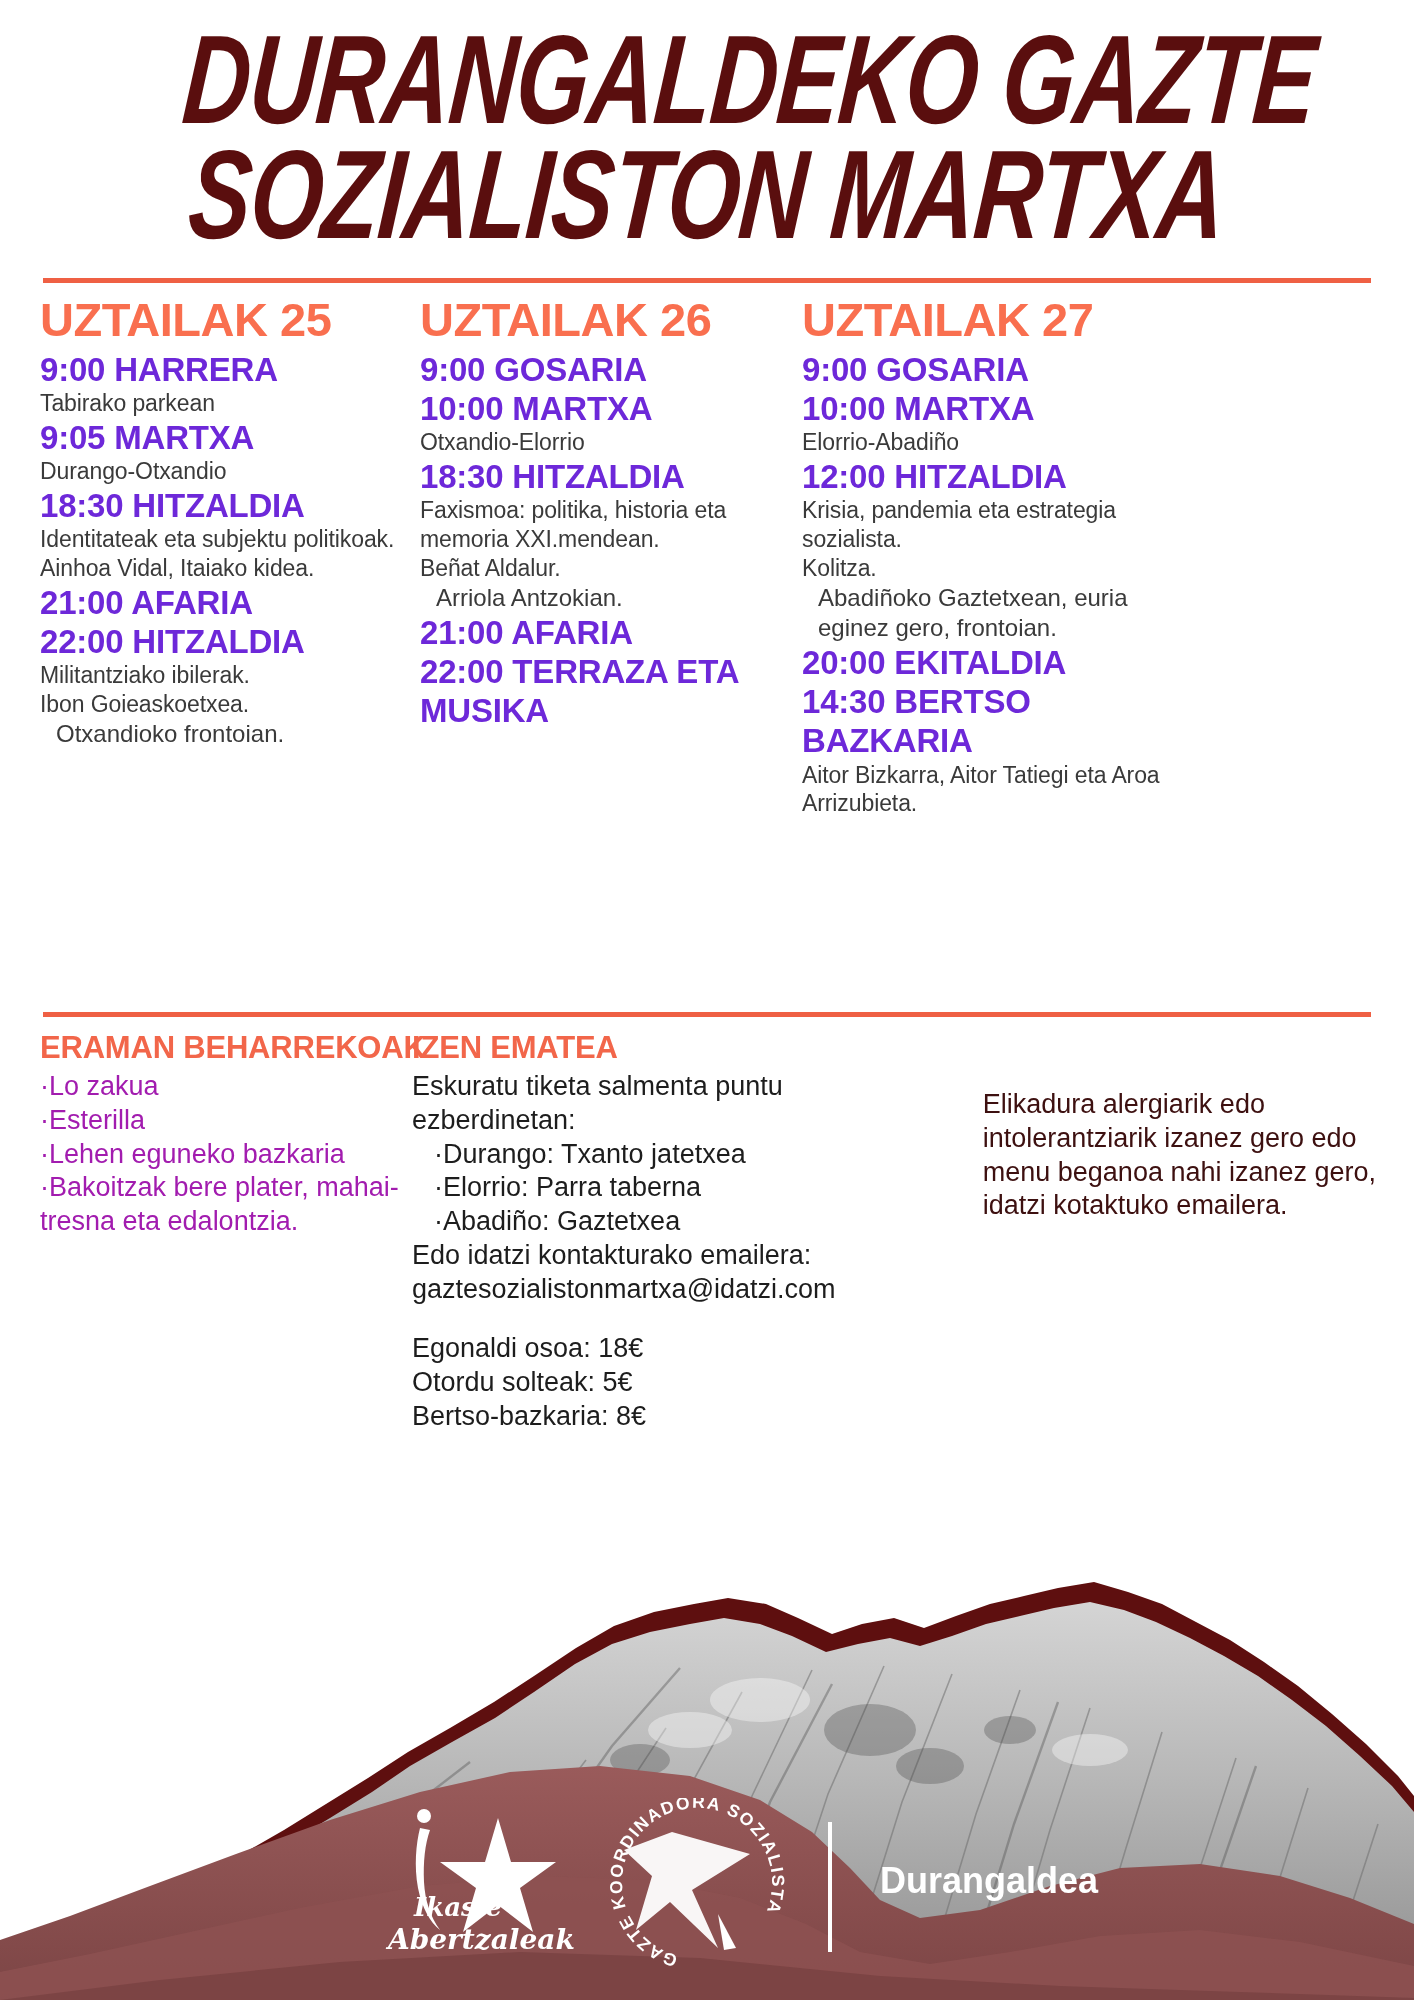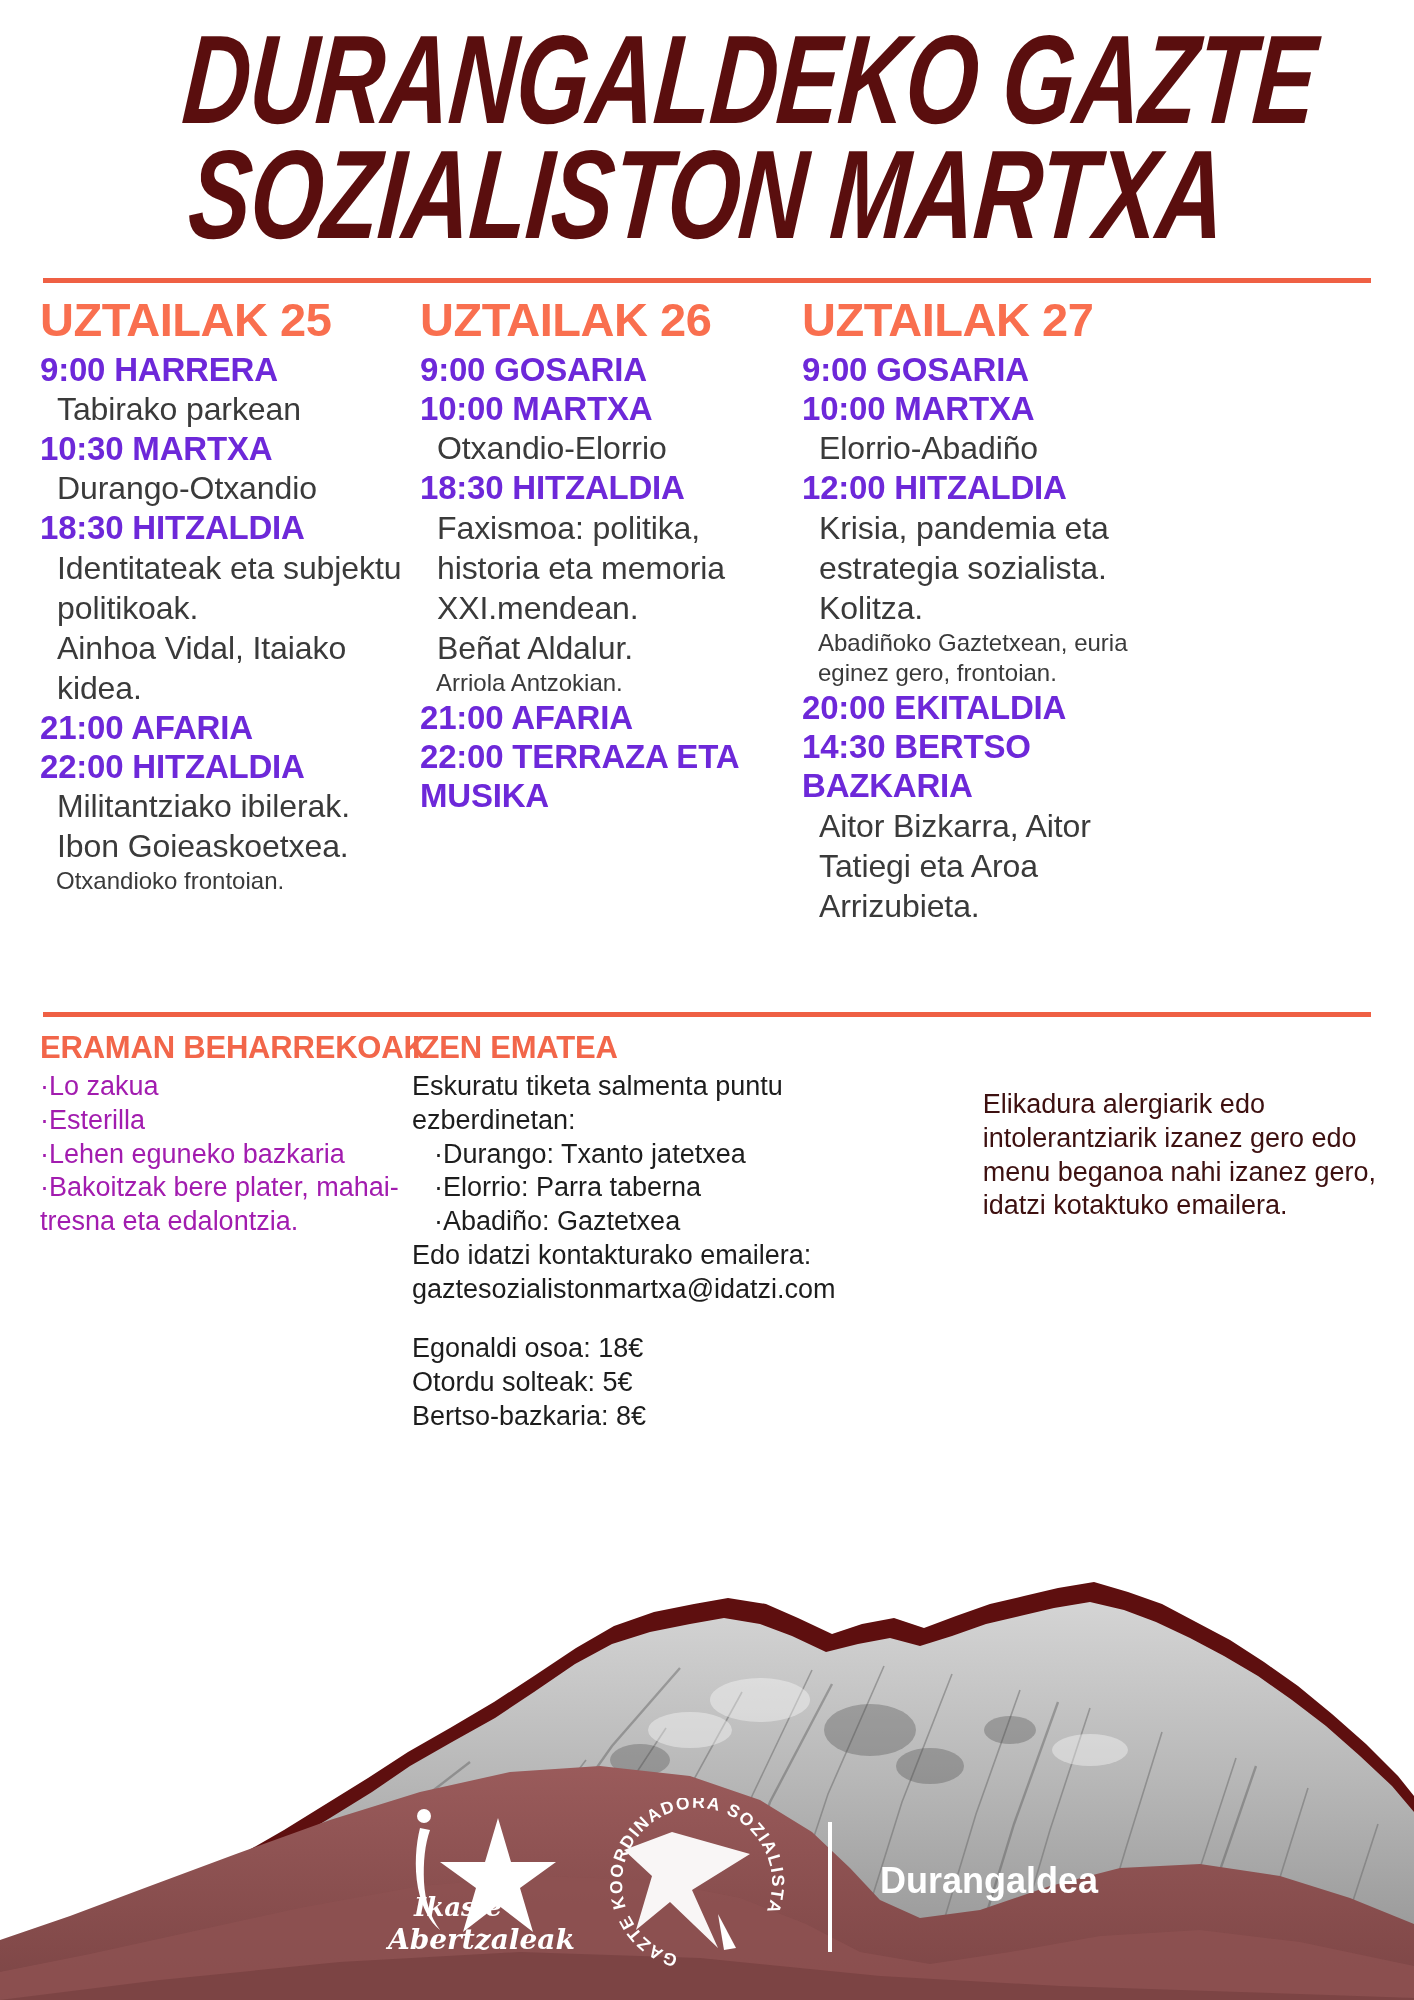--- a/index.html
+++ b/index.html
@@ -76,25 +76,24 @@
   }
   .ev-time {
     color: #6d28d9;
     font-size: 33px;
     font-weight: 700;
     line-height: 1.19;
     letter-spacing: -0.2px;
   }
   .ev-desc {
     color: #3a3a3a;
-    font-size: 32px;
+    font-size: 23px;
     font-weight: 400;
     line-height: 1.25;
     letter-spacing: -0.1px;
-    margin-left: 17px;
   }
   .ev-note {
     color: #3a3a3a;
     font-size: 24px;
     font-weight: 400;
     line-height: 1.25;
     padding-left: 16px;
   }
 
   
@@ -201,21 +200,21 @@
   <span class="title-line l2">SOZIALISTON MARTXA</span>
 </div>
 
 <div class="rule rule-top"></div>
 
 <div class="schedule">
   <div class="col c1">
     <div class="day-head">UZTAILAK 25</div>
     <div class="ev-time">9:00 HARRERA</div>
     <div class="ev-desc">Tabirako parkean</div>
-    <div class="ev-time">10:30 MARTXA</div>
+    <div class="ev-time">9:05 MARTXA</div>
     <div class="ev-desc">Durango-Otxandio</div>
     <div class="ev-time">18:30 HITZALDIA</div>
     <div class="ev-desc">Identitateak eta subjektu politikoak.</div>
     <div class="ev-desc">Ainhoa Vidal, Itaiako kidea.</div>
     <div class="ev-time">21:00 AFARIA</div>
     <div class="ev-time">22:00 HITZALDIA</div>
     <div class="ev-desc">Militantziako ibilerak.</div>
     <div class="ev-desc">Ibon Goieaskoetxea.</div>
     <div class="ev-note">Otxandioko frontoian.</div>
   </div>

